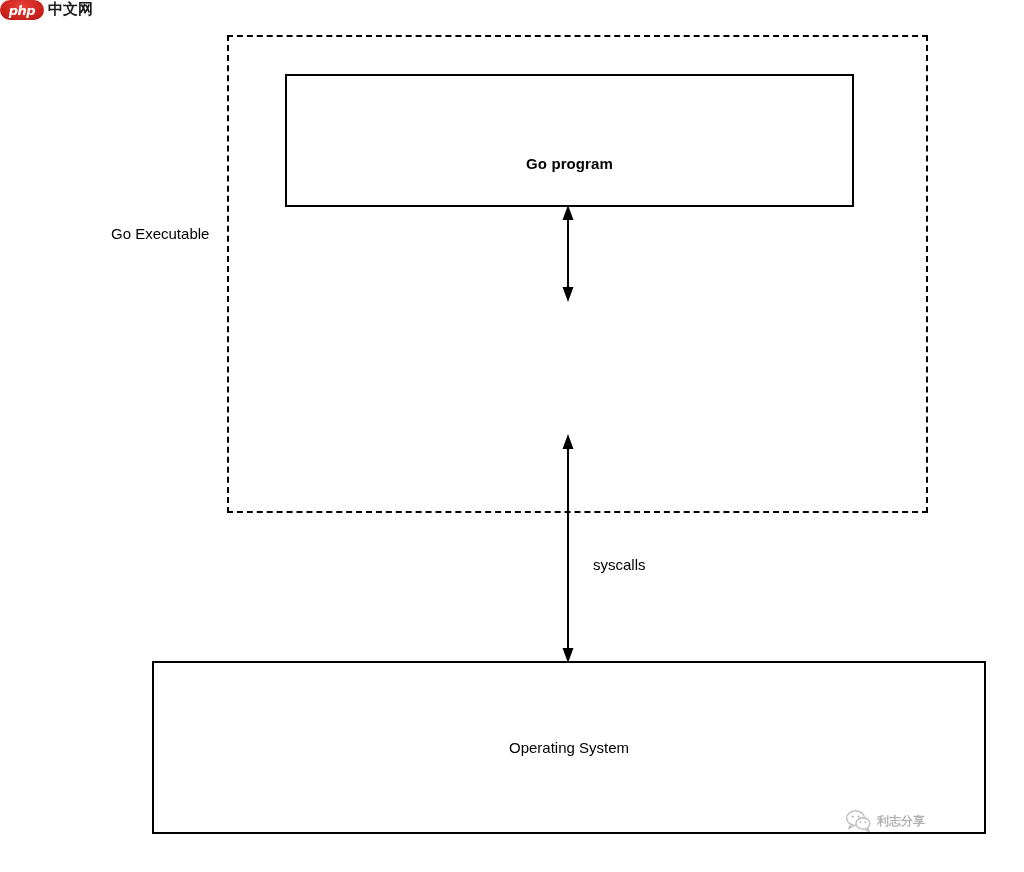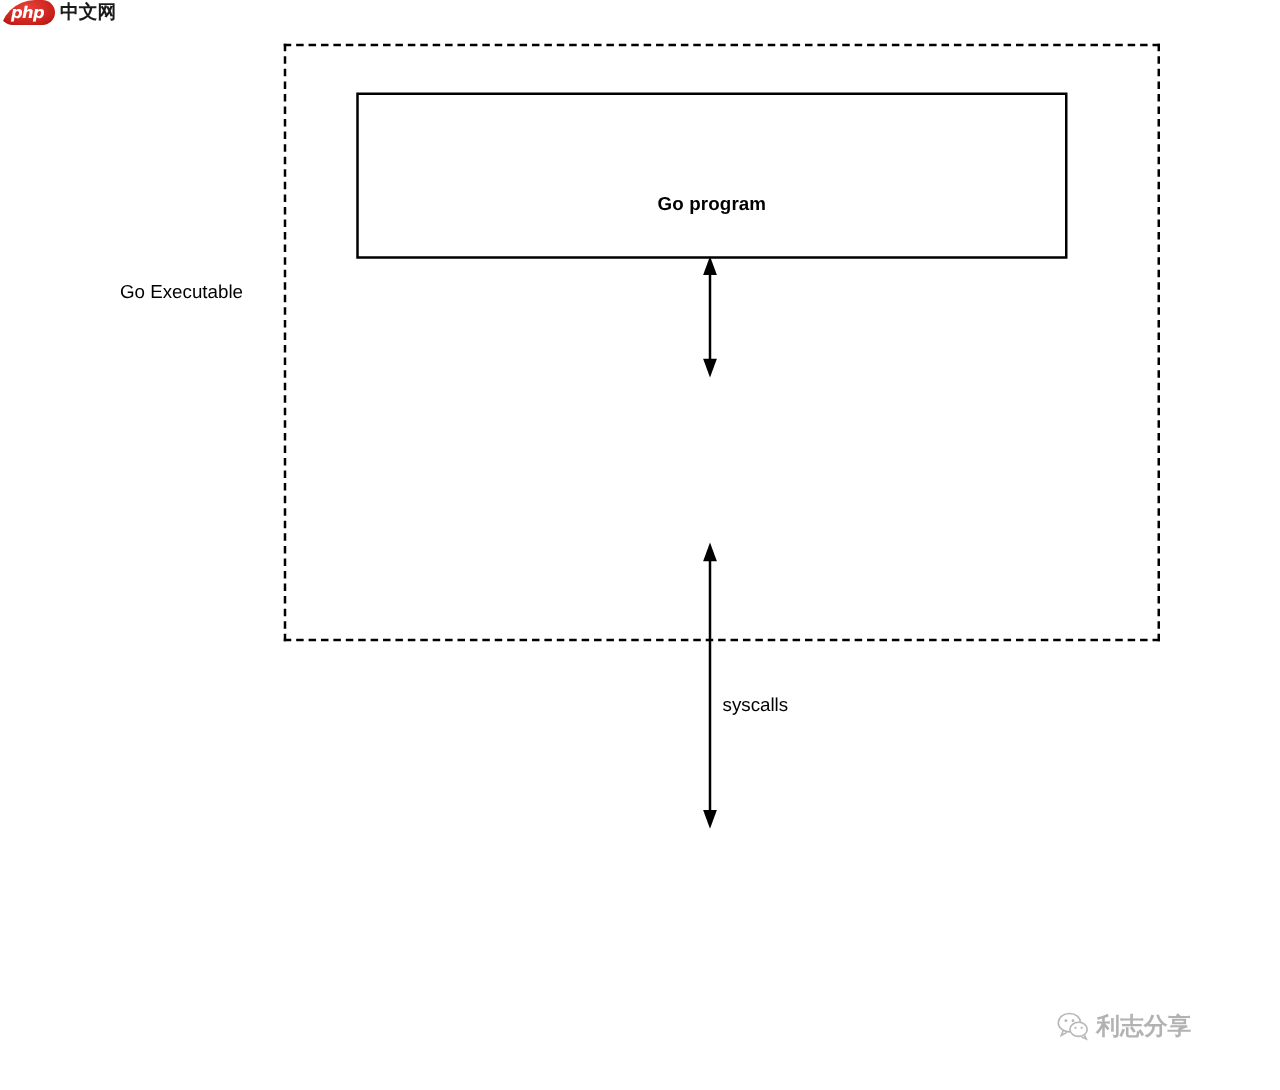--- a/index.html
+++ b/index.html
@@ -10,21 +10,20 @@
   body {
     font-family: "Liberation Sans", sans-serif;
     -webkit-font-smoothing: antialiased;
   }
   #canvas {
     position: relative;
     width: 1024px;
     height: 872px;
     background: #ffffff;
     overflow: hidden;
-    border-radius: 28px;
   }
 
   
   #site-logo {
     position: absolute;
     left: 0px;
     top: 0px;
     height: 20px;
     display: flex;
     align-items: center;
@@ -124,20 +123,21 @@
     height: 229px;
   }
 
   
   .free-label {
     position: absolute;
     color: #000000;
     font-size: 15px;
     font-weight: normal;
     white-space: nowrap;
+    margin-left: 15px;
   }
   #label-go-executable {
     left: 96px;
     top: 225px;
   }
   #label-syscalls {
     left: 578px;
     top: 556px;
   }
 
@@ -152,21 +152,21 @@
     opacity: 0.42;
   }
   #watermark .wechat-mark {
     width: 26px;
     height: 26px;
     flex: 0 0 auto;
   }
   #watermark .wm-text {
     color: #4a4a4a;
     font-family: "DejaVu Sans", sans-serif;
-    font-size: 19px;
+    font-size: 12px;
     font-weight: bold;
     line-height: 1;
     white-space: nowrap;
   }
 </style>
 </head>
 <body>
 
 <div id="canvas">
 
@@ -175,20 +175,23 @@
     <span class="cn-text">中文网</span>
   </div>
 
   <div id="go-executable-container"></div>
 
   <div class="solid-box" id="box-go-program">
     <span class="box-label-bold">Go program</span>
   </div>
 
 
+  <div class="solid-box" id="box-operating-system">
+    <span class="box-label-regular">Operating System</span>
+  </div>
 
   <svg class="arrow-svg" id="arrow-program-runtime" viewBox="0 0 30 97">
     <line x1="15" y1="7" x2="15" y2="90" stroke="#000000" stroke-width="2"></line>
     <polygon points="15,0 9.5,15 20.5,15" fill="#000000"></polygon>
     <polygon points="15,97 9.5,82 20.5,82" fill="#000000"></polygon>
   </svg>
 
   <svg class="arrow-svg" id="arrow-runtime-os" viewBox="0 0 30 229">
     <line x1="15" y1="7" x2="15" y2="222" stroke="#000000" stroke-width="2"></line>
     <polygon points="15,0 9.5,15 20.5,15" fill="#000000"></polygon>

